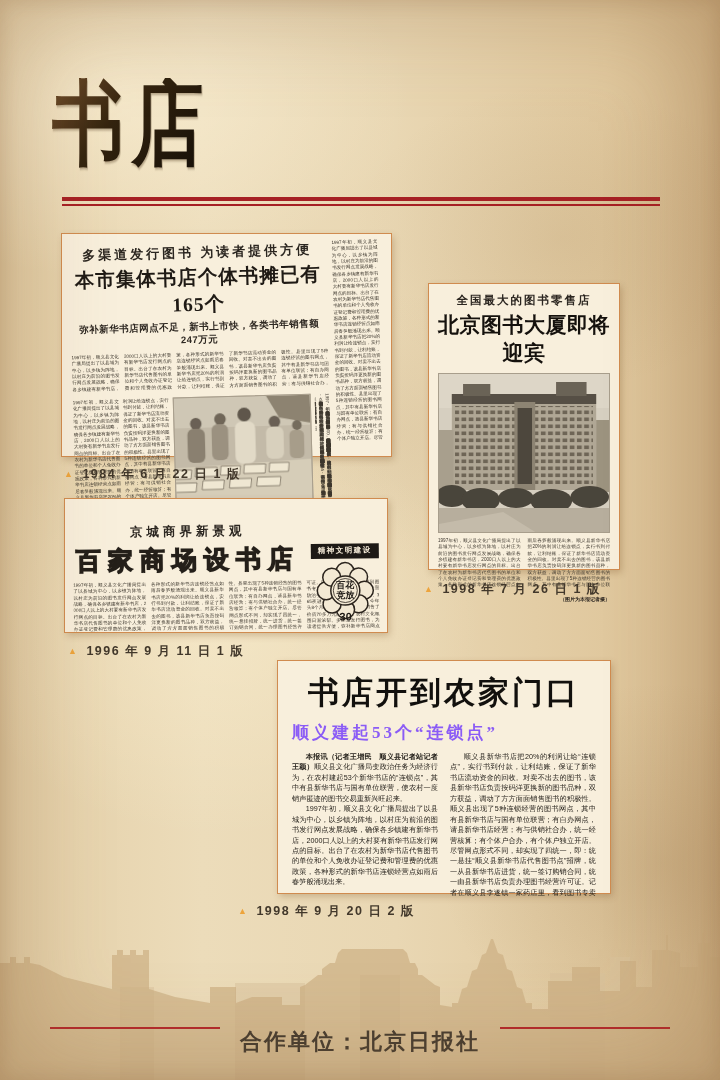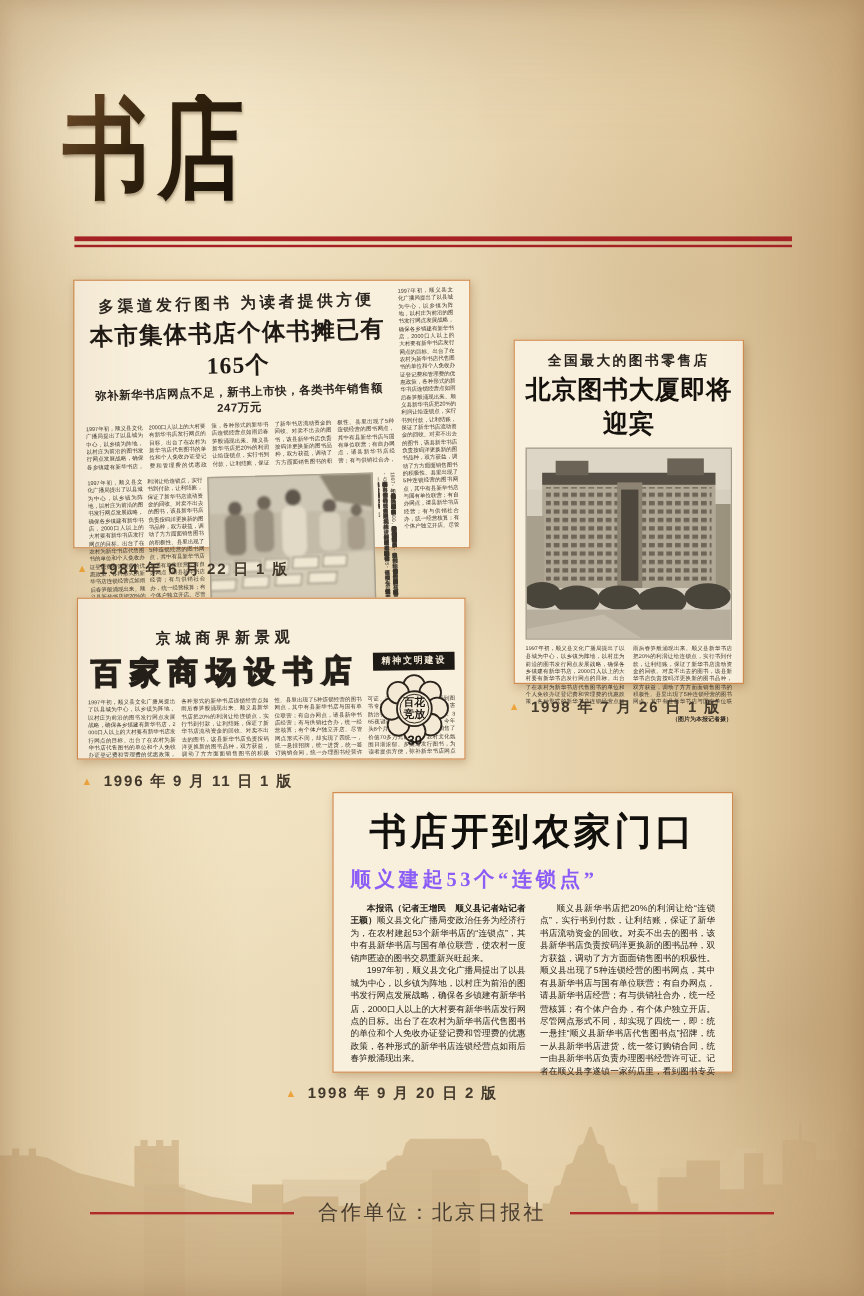--- a/index.html
+++ b/index.html
@@ -91,22 +91,22 @@
   .clip4-body{margin-top:8px;height:148px;column-count:2;column-gap:12px;overflow:hidden;
     font-size:7.2px;line-height:1.45;text-align:justify;color:#26221c;}
   .clip4-body p{margin:0;text-indent:1.9em;}
   .clip4-body b{font-weight:900;}
 
   
   .skyline{position:absolute;left:0;top:925px;width:720px;height:155px;z-index:1;}
   .footer{position:absolute;left:0;top:999px;width:720px;z-index:3;
     display:flex;align-items:center;justify-content:center;gap:20px;}
   .footer .line{width:170px;height:2px;background:#b3282a;}
-  .footer .ftext{font-family:"Liberation Serif","DejaVu Serif",serif;font-weight:400;
-    font-size:17px;letter-spacing:2px;color:#463c30;white-space:nowrap;}
+  .footer .ftext{font-family:"Liberation Serif","DejaVu Serif",serif;font-weight:700;
+    font-size:22px;letter-spacing:2px;color:#463c30;white-space:nowrap;margin-top:28px;}
 </style>
 </head>
 <body>
 
 <div class="poster">
 
   <div class="calli">书店</div>
   <div class="hrule"></div>
 
   <div class="clip clip1 newsprint">

